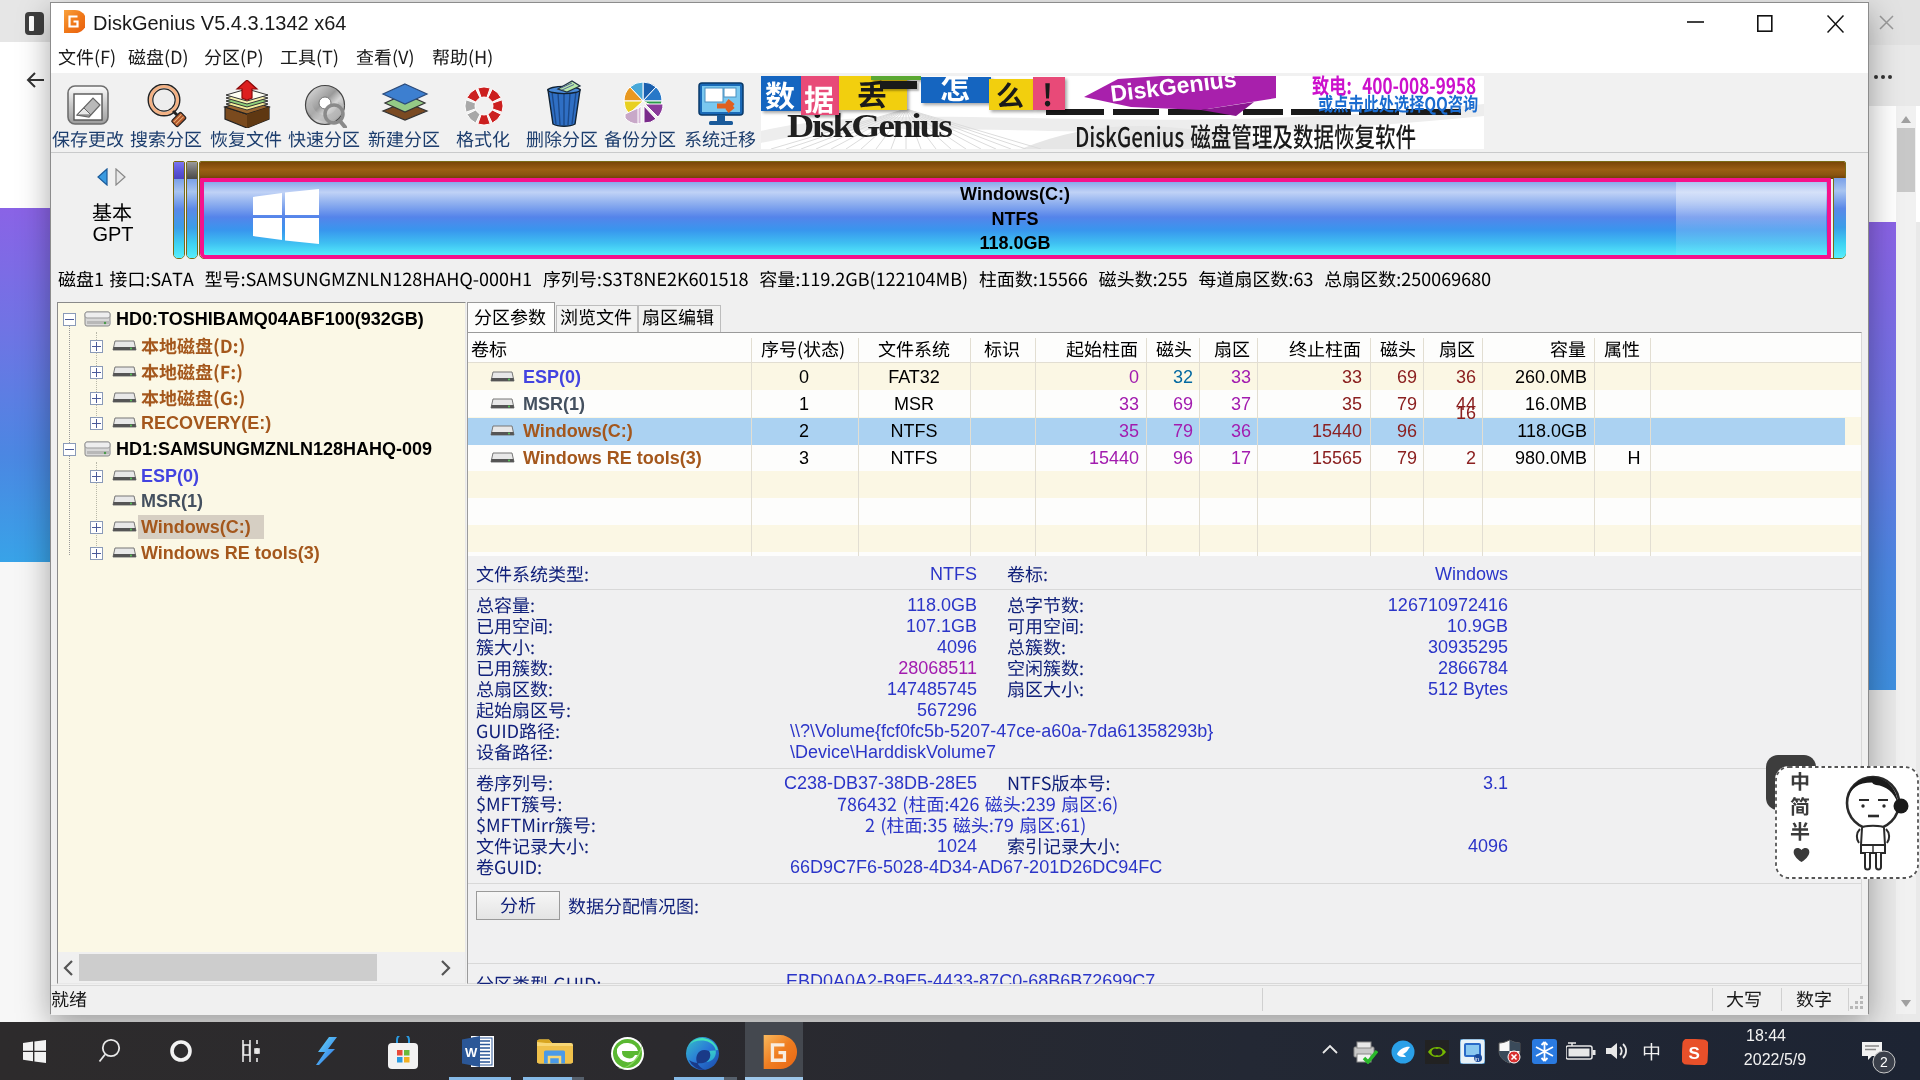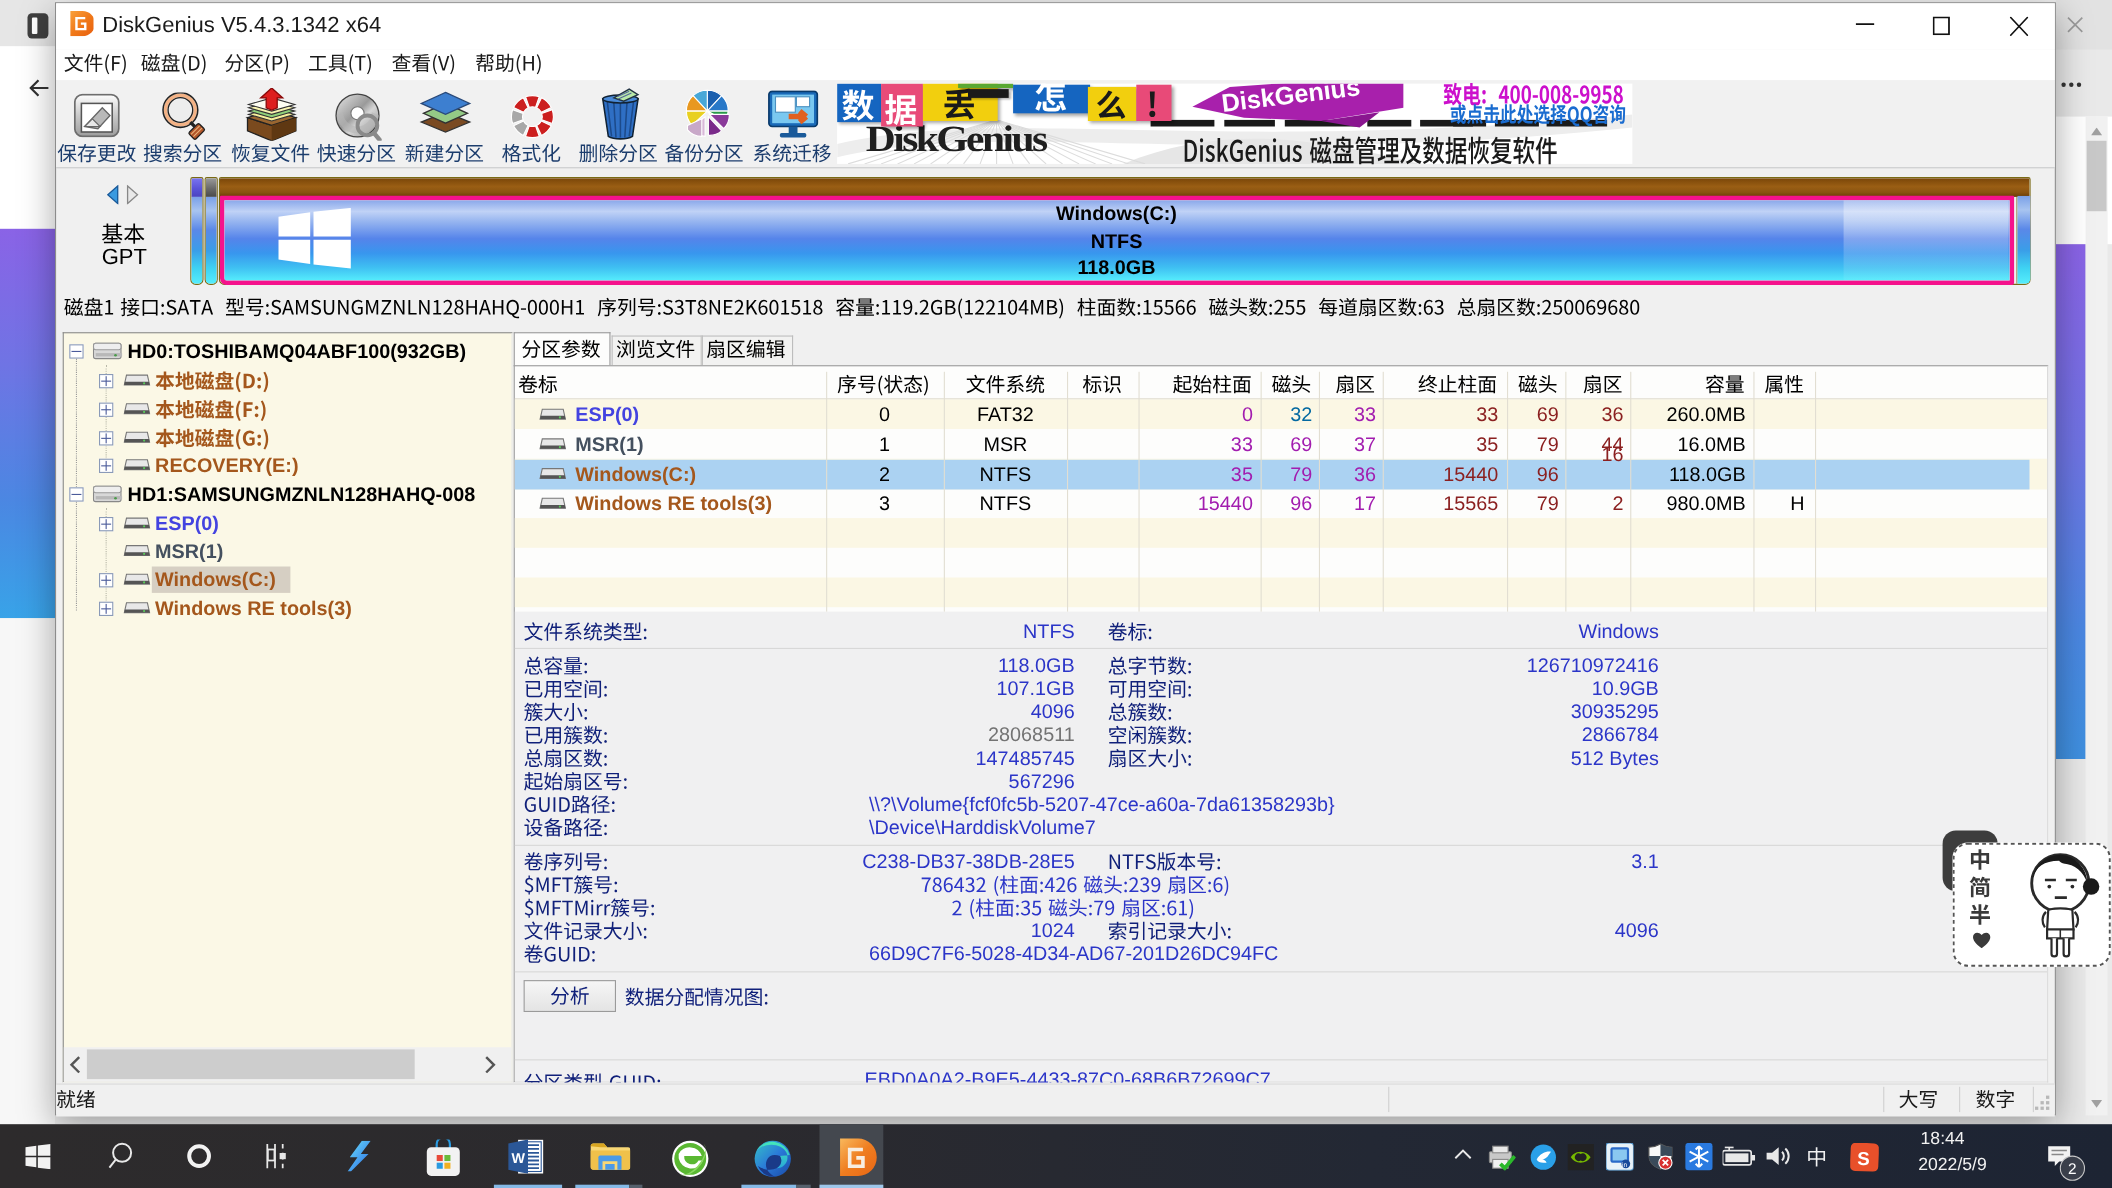--- a/index.html
+++ b/index.html
@@ -850,21 +850,21 @@
     </svg>
     <div style="position:absolute;left:141px;top:412px;font-family:'Liberation Sans',sans-serif;font-size:18px;font-weight:700;color:#a4571c;line-height:22px;white-space:pre;">RECOVERY(E:)</div>
     <div style="position:absolute;left:63px;top:443px;width:13px;height:13px;background:#fff;border:1px solid #8a9ab8;box-sizing:border-box"></div>
     <div style="position:absolute;left:65px;top:448.5px;width:9px;height:1.6px;background:#4a5a9a"></div>
     <svg style="position:absolute;left:84px;top:439px" width="27" height="21">
 <rect x="1" y="3" width="25" height="14" rx="2" fill="#d8d8d8" stroke="#888"></rect>
 <rect x="1" y="3" width="25" height="6" rx="2" fill="#eeeeee" stroke="#999"></rect>
 <rect x="3" y="12" width="25" height="3" fill="#b8b8b8"></rect>
 <circle cx="21" cy="14" r="1.2" fill="#4a9a4a"></circle>
     </svg>
-    <div style="position:absolute;left:116px;top:438px;font-family:'Liberation Sans',sans-serif;font-size:18px;font-weight:700;color:#000;line-height:22px;white-space:pre;">HD1:SAMSUNGMZNLN128HAHQ-008</div>
+    <div style="position:absolute;left:116px;top:438px;font-family:'Liberation Sans',sans-serif;font-size:18px;font-weight:700;color:#000;line-height:22px;white-space:pre;">HD1:SAMSUNGMZNLN128HAHQ-009</div>
     <div style="position:absolute;left:90px;top:470px;width:13px;height:13px;background:#fff;border:1px solid #8a9ab8;box-sizing:border-box"></div>
     <div style="position:absolute;left:92px;top:475.5px;width:9px;height:1.6px;background:#4a5a9a"></div>
     <div style="position:absolute;left:95.7px;top:471.8px;width:1.6px;height:9px;background:#4a5a9a"></div>
     <svg style="position:absolute;left:112px;top:469px" width="25" height="14">
 <path d="M3 2 L22 2 L24 11 L1 11 Z" fill="#e8e8e8" stroke="#777"></path>
 <path d="M1.5 8 L23.5 8 L24 11 L1 11 Z" fill="#555"></path>
 <circle cx="19" cy="9.5" r="1" fill="#5aca5a"></circle>
     </svg>
     <div style="position:absolute;left:141px;top:465px;font-family:'Liberation Sans',sans-serif;font-size:18px;font-weight:700;color:#4343e0;line-height:22px;white-space:pre;">ESP(0)</div>
     <svg style="position:absolute;left:112px;top:494px" width="25" height="14">
@@ -1172,21 +1172,21 @@
     <div style="position:absolute;right:412px;top:636px;font-family:'Liberation Sans',sans-serif;font-size:18px;font-weight:400;color:#2b35c8;line-height:22px;white-space:pre;">30935295</div>
     <div style="position:absolute;left:476px;top:657px;line-height:0"><svg width="79" height="24" style="overflow:visible">
         <g fill="#10207a" transform="translate(0,18) scale(0.018000,-0.018000)">
           <use href="#q157" x="0"></use>
           <use href="#q158" x="1000"></use>
           <use href="#q162" x="2000"></use>
           <use href="#q123" x="3000"></use>
           <use href="#q92" x="4000"></use>
         </g>
       </svg></div>
-    <div style="position:absolute;right:943px;top:657px;font-family:'Liberation Sans',sans-serif;font-size:18px;font-weight:400;color:#737373;line-height:22px;white-space:pre;">28068511</div>
+    <div style="position:absolute;right:943px;top:657px;font-family:'Liberation Sans',sans-serif;font-size:18px;font-weight:400;color:#a21caf;line-height:22px;white-space:pre;">28068511</div>
     <div style="position:absolute;left:1007px;top:657px;line-height:0"><svg width="79" height="24" style="overflow:visible">
         <g fill="#10207a" transform="translate(0,18) scale(0.018000,-0.018000)">
           <use href="#q159" x="0"></use>
           <use href="#q165" x="1000"></use>
           <use href="#q162" x="2000"></use>
           <use href="#q123" x="3000"></use>
           <use href="#q92" x="4000"></use>
         </g>
       </svg></div>
     <div style="position:absolute;right:412px;top:657px;font-family:'Liberation Sans',sans-serif;font-size:18px;font-weight:400;color:#2b35c8;line-height:22px;white-space:pre;">2866784</div>

